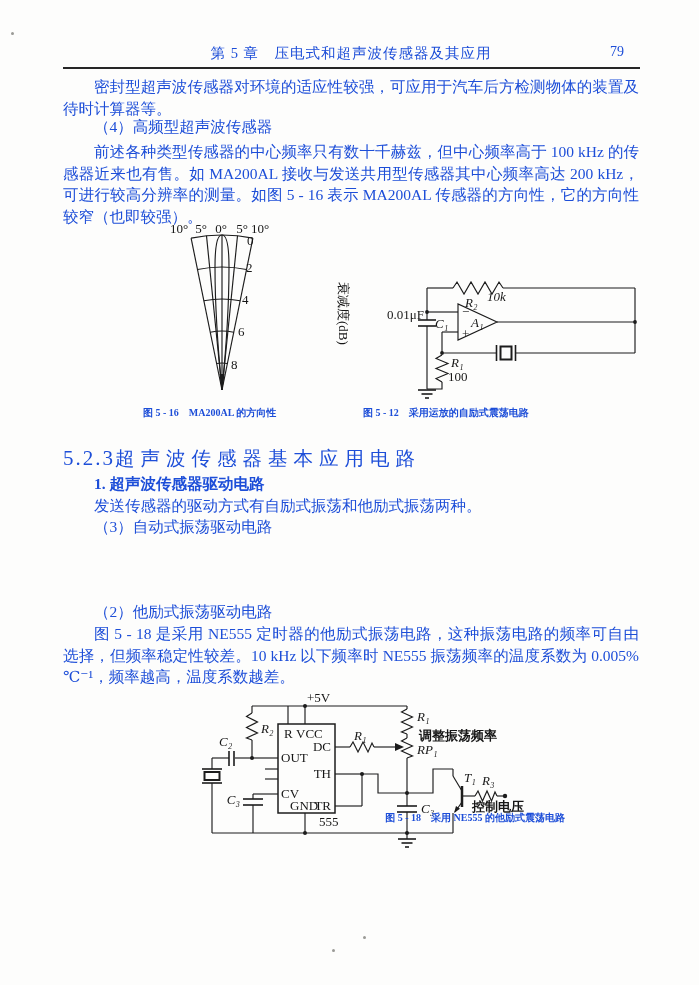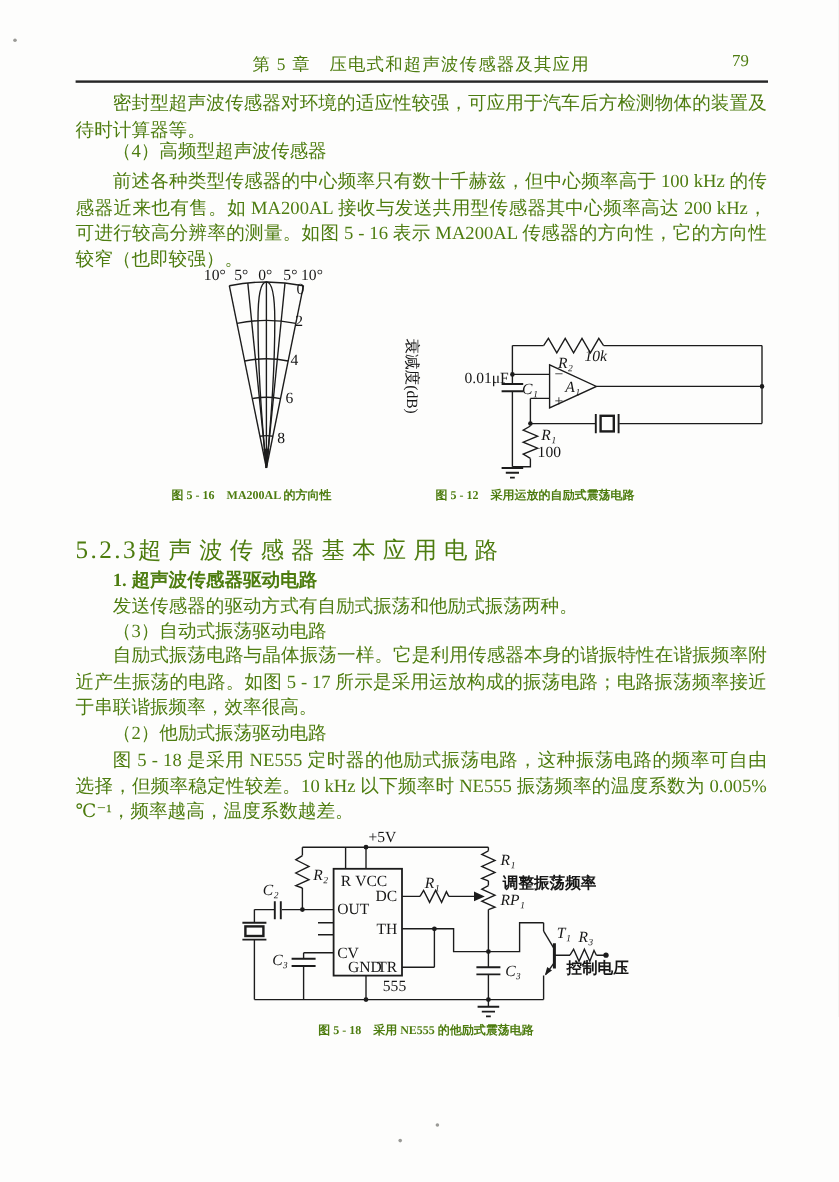--- a/index.html
+++ b/index.html
@@ -1,17 +1,17 @@
 <!DOCTYPE html>
 <html><head>
 <meta charset="utf-8">
 <style>
   html,body{margin:0;padding:0;background:#e8e8e6;}
   .page{position:relative;width:699px;height:985px;background:#fdfdfc;overflow:hidden;
-        font-family:"Liberation Serif","DejaVu Serif",serif;color:#4d7c0f;}
+        font-family:"Liberation Serif","DejaVu Serif",serif;color:#1d4ed8;}
   .abs{position:absolute;}
   .hdr{top:44px;left:63px;width:576px;text-align:center;font-size:14.5px;letter-spacing:1px;}
   .pagenum{top:44px;left:610px;font-size:14px;}
   .rule{top:67px;left:63px;width:577px;height:1.5px;background:#262626;}
   .bt{left:63px;width:576px;font-size:15.5px;line-height:21.5px;text-align:justify;text-indent:2em;}
   .bold{font-weight:bold;}
   .caption{font-weight:bold;font-size:10px;white-space:nowrap;}
   .sechead{left:63px;top:445px;white-space:nowrap;}
   .secnum{font-size:21px;letter-spacing:2px;}
   .sectitle{font-size:19.5px;letter-spacing:6px;}
@@ -117,21 +117,20 @@
   <div class="abs caption" style="left:143px;top:406px">图 5 - 16　MA200AL 的方向性</div>
   <div class="abs caption" style="left:363px;top:406px">图 5 - 12　采用运放的自励式震荡电路</div>
 
   <div class="abs sechead">
     <span class="secnum">5.2.3</span><span class="sectitle">超声波传感器基本应用电路</span>
   </div>
 
   <div class="abs bt bold" style="top:473px">1. 超声波传感器驱动电路</div>
   <div class="abs bt" style="top:495px">发送传感器的驱动方式有自励式振荡和他励式振荡两种。</div>
   <div class="abs bt" style="top:516px">（3）自动式振荡驱动电路</div>
-  <div class="abs bt" style="top:536px">自励式振荡电路与晶体振荡一样。它是利用传感器本身的谐振特性在谐振频率附近产生振荡的电路。如图 5 - 17 所示是采用运放构成的振荡电路；电路振荡频率接近于串联谐振频率，效率很高。</div>
   <div class="abs bt" style="top:601px">（2）他励式振荡驱动电路</div>
   <div class="abs bt" style="top:623px">图 5 - 18 是采用 NE555 定时器的他励式振荡电路，这种振荡电路的频率可自由选择，但频率稳定性较差。10 kHz 以下频率时 NE555 振荡频率的温度系数为 0.005% ℃⁻¹，频率越高，温度系数越差。</div>
 
   <svg class="abs" style="left:145px;top:693px" width="420" height="168" viewBox="0 0 420 168">
     <g class="s">
       <line x1="107" y1="13" x2="262" y2="13"></line>
       <line x1="143" y1="13" x2="143" y2="31"></line>
       <line x1="160" y1="13" x2="160" y2="31"></line>
       <line x1="107" y1="13" x2="107" y2="20"></line>
       <polyline points="107,20 101.5,23.5 112.5,29 101.5,34.5 112.5,40 101.5,45 107,47"></polyline>
@@ -223,19 +222,19 @@
     <text class="it" x="209" y="47">R₁</text>
     <text class="it" x="272" y="28">R₁</text>
     <text class="cjk" x="274" y="47">调整振荡频率</text>
     <text class="it" x="272" y="61">RP₁</text>
     <text class="it" x="276" y="120">C₃</text>
     <text class="it" x="319" y="89">T₁</text>
     <text class="it" x="337" y="92">R₃</text>
     <text class="cjk" x="327" y="118">控制电压</text>
   </svg>
 
-  <div class="abs caption" style="left:145px;top:852px;width:420px;text-align:center">图 5 - 18　采用 NE555 的他励式震荡电路</div>
+  <div class="abs caption" style="left:145px;top:811px;width:420px;text-align:right">图 5 - 18　采用 NE555 的他励式震荡电路</div>
 
   <div class="speck" style="left:11px;top:32px"></div>
   <div class="speck" style="left:332px;top:949px"></div>
   <div class="speck" style="left:363px;top:936px"></div>
 
 </div>
 
 </body></html>

